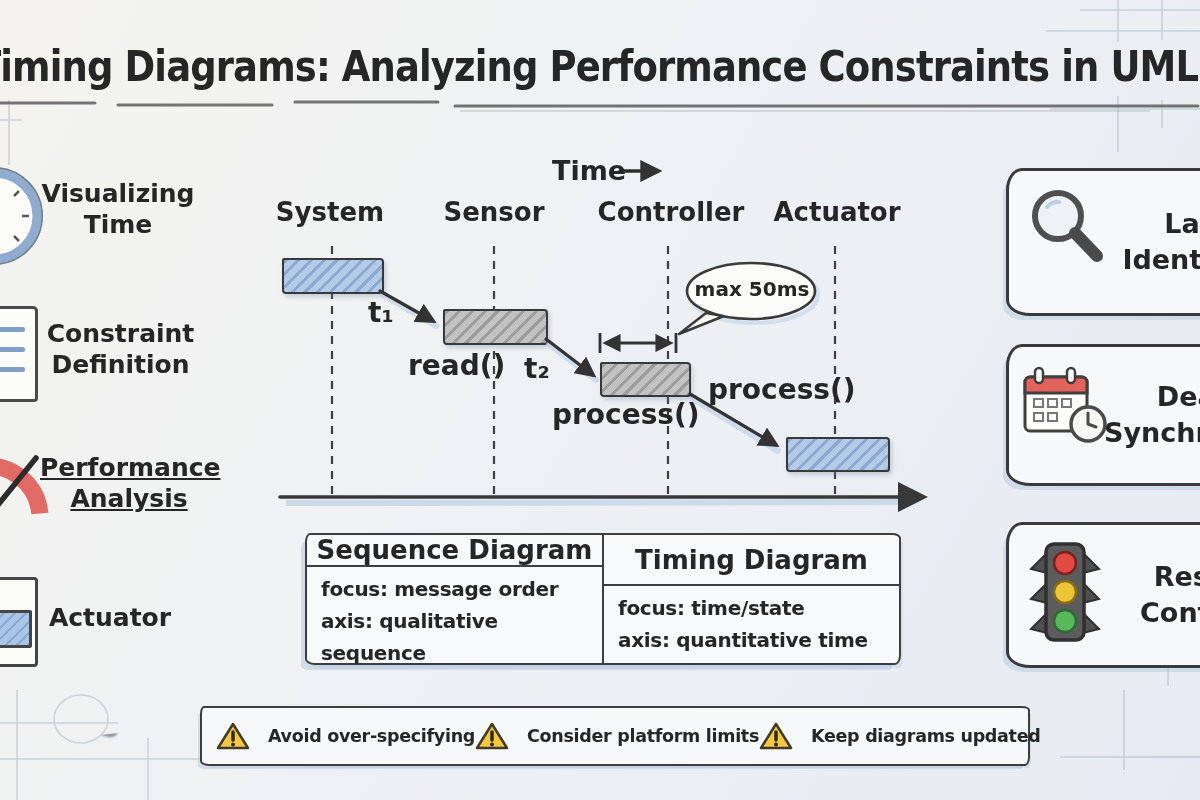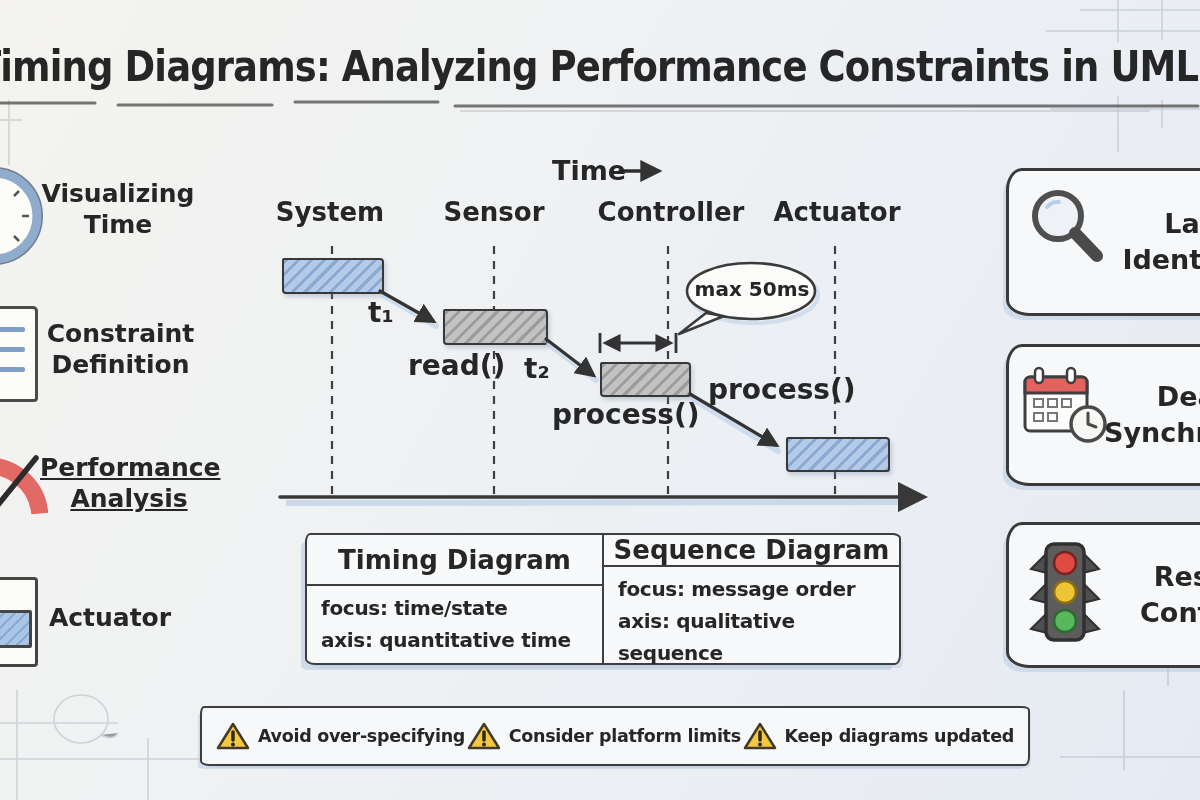--- a/index.html
+++ b/index.html
@@ -56,21 +56,21 @@
   .card-label{position:absolute;left:95px;top:50%;transform:translateY(-50%);width:240px;text-align:center;
     font-size:27px;font-weight:bold;line-height:36px;white-space:pre-line;}
 
   
   .banner{
     left:200px;top:706px;width:830px;height:60px;background:#f7f8fa;
     border:2.5px solid #3e3e3e;border-radius:4px 8px 5px 9px / 8px 4px 9px 5px;
     box-shadow:-4px 5px 0 -2px rgba(168,192,220,.4),3px 4px 0 -2px rgba(168,192,220,.3);
     display:flex;align-items:center;justify-content:space-between;padding:0 14px;box-sizing:border-box;z-index:4;
   }
-  .banner-item{display:flex;align-items:center;gap:8px;white-space:nowrap;}
+  .banner-item{display:flex;align-items:center;gap:18px;white-space:nowrap;}
   .banner-text{font-size:17.5px;font-weight:bold;letter-spacing:-.3px;}
 </style>
 </head>
 <body>
 
 <div id="canvas">
 
   <svg id="svg-under" class="layer" width="1200" height="800">
     <g stroke="#8a9aaa" stroke-width="1.6" opacity=".35">
       <path d="M1080,10 H1200"></path>
@@ -211,28 +211,28 @@
     <div class="abs txt dg-label" style="left:408px;top:349px;">read()</div>
     <div class="abs txt dg-label" style="left:524px;top:352px;">t₂</div>
     <div class="abs txt dg-label" style="left:552px;top:398px;">process()</div>
     <div class="abs txt dg-label" style="left:708px;top:373px;">process()</div>
 
     <div class="abs txt bubble-text">max 50ms</div>
   </div>
 
   <div class="abs txt cmp-table">
     <div class="cmp-col">
+      <div class="cmp-head">Sequence Diagram</div>
+      <div class="cmp-body">focus: message order
+axis: qualitative sequence</div>
+    </div>
+    <div class="cmp-col">
       <div class="cmp-head">Timing Diagram</div>
       <div class="cmp-body">focus: time/state
 axis: quantitative time</div>
-    </div>
-    <div class="cmp-col">
-      <div class="cmp-head">Sequence Diagram</div>
-      <div class="cmp-body">focus: message order
-axis: qualitative sequence</div>
     </div>
   </div>
 
   <div class="abs txt card" style="top:168px;height:142px;">
     <svg style="position:absolute;left:12px;top:14px;" width="90" height="92">
       <circle cx="37" cy="31" r="23" fill="#eef2f6" stroke="#4f4f4f" stroke-width="6"></circle>
       <path d="M26,22 a14,14 0 0 1 12,-5" stroke="#b9cfe8" stroke-width="4" fill="none" stroke-linecap="round"></path>
       <path d="M54,48 L76,71" stroke="#4a4a4a" stroke-width="12" stroke-linecap="round"></path>
     </svg>
     <div class="card-label">Latency

